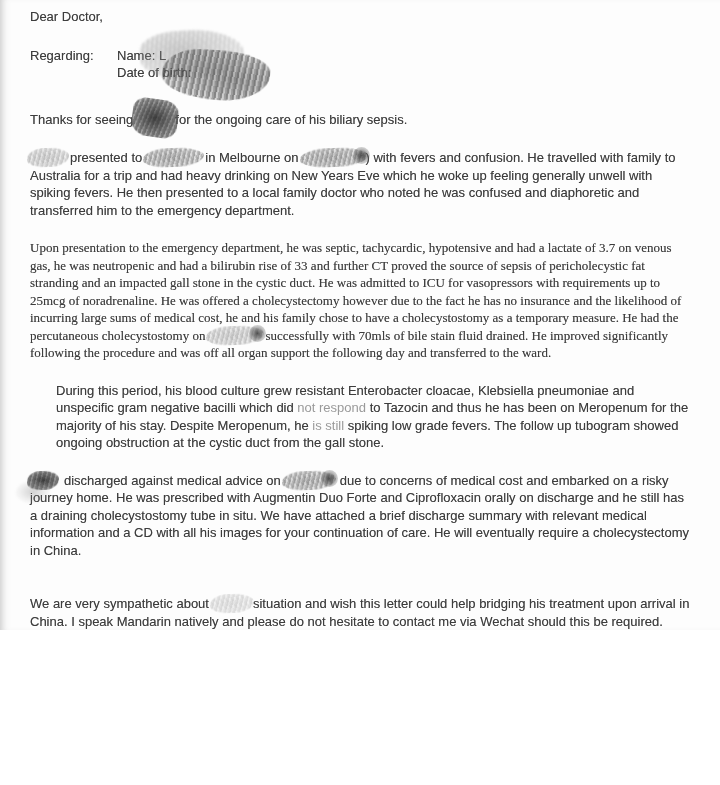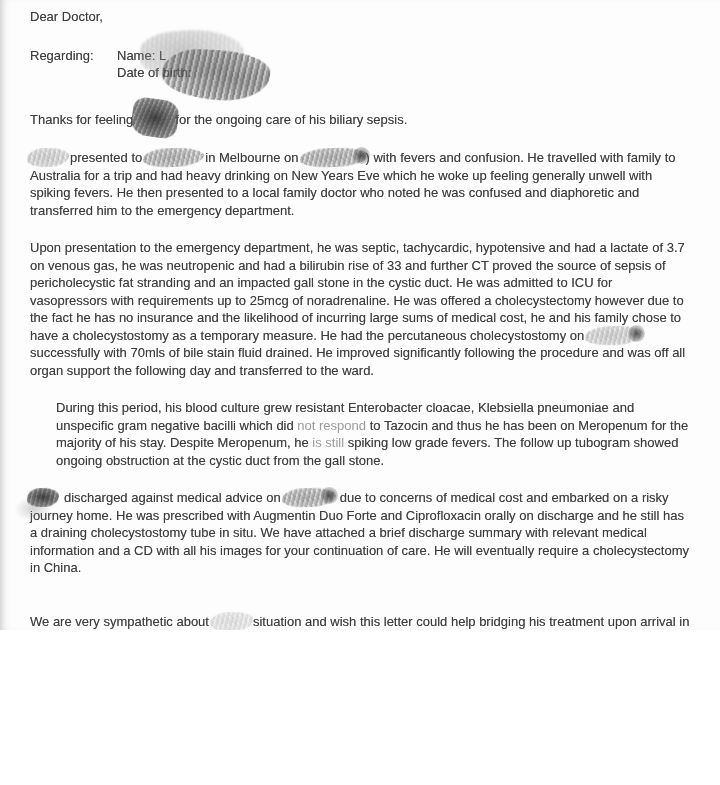--- a/index.html
+++ b/index.html
@@ -12,21 +12,21 @@
     box-shadow: inset 8px 0 9px -7px rgba(110,110,110,.45);
   }
   .content { padding:8px 28px 0 30px; }
   p { margin:0; }
   .salutation { }
   .regarding { display:flex; position:relative; margin-top:21px; }
   .reg-label { width:87px; flex:0 0 87px; }
   .reg-fields > div { white-space:nowrap; }
   .thanks { margin-top:29px; }
   .para-presentation { margin-top:21px; }
-  .para-icu { margin-top:20px; }
+  .para-icu { margin-top:20px;font-family:Liberation Serif, serif; }
   .para-micro { margin-top:20px;margin-left:26px; }
   .para-discharge { margin-top:20px; }
   .para-sympathy { margin-top:36px; }
   .closing { margin-top:33px; }
   .faded { color:#9a9a9a; text-shadow:none; }
   .redact { position:relative; display:inline-block; height:11px; vertical-align:-1px; margin:0 4px; }
   .redact::before {
     content:''; position:absolute; inset:-4px -3px;
     background:
       repeating-linear-gradient(105deg, rgba(75,75,75,.5) 0 1.5px, rgba(165,165,165,.14) 1.5px 3.2px, rgba(95,95,95,.4) 3.2px 4.6px),
@@ -111,21 +111,21 @@
 
     <div class="regarding">
       <span class="reg-label">Regarding:</span>
       <div class="reg-fields">
         <div>Name: L</div>
         <div>Date of birth:</div>
       </div>
       <div class="scribble scribble-name"></div>
     </div>
 
-    <p class="thanks"><span>Thanks for feeling</span><span class="redact dark blob-big" style="width:34px"></span><span>for the ongoing care of his biliary sepsis.</span></p>
+    <p class="thanks"><span>Thanks for seeing</span><span class="redact dark blob-big" style="width:34px"></span><span>for the ongoing care of his biliary sepsis.</span></p>
 
     <p class="para-presentation"><span class="redact light" style="width:36px; margin-left:0"></span><span>presented to</span><span class="redact med" style="width:55px"></span><span>in Melbourne on</span><span class="redact med spot" style="width:62px; margin-right:1px"></span><span>) with fevers and confusion. He travelled with family to Australia for a trip and had heavy drinking on New Years Eve which he woke up feeling generally unwell with spiking fevers. He then presented to a local family doctor who noted he was confused and diaphoretic and transferred him to the emergency department.</span></p>
 
     <p class="para-icu"><span>Upon presentation to the emergency department, he was septic, tachycardic, hypotensive and had a lactate of 3.7 on venous gas, he was neutropenic and had a bilirubin rise of 33 and further CT proved the source of sepsis of pericholecystic fat stranding and an impacted gall stone in the cystic duct. He was admitted to ICU for vasopressors with requirements up to 25mcg of noradrenaline. He was offered a cholecystectomy however due to the fact he has no insurance and the likelihood of incurring large sums of medical cost, he and his family chose to have a cholecystostomy as a temporary measure. He had the percutaneous cholecystostomy on</span><span class="redact light spot" style="width:52px"></span><span>successfully with 70mls of bile stain fluid drained. He improved significantly following the procedure and was off all organ support the following day and transferred to the ward.</span></p>
 
     <p class="para-micro"><span>During this period, his blood culture grew resistant Enterobacter cloacae, Klebsiella pneumoniae and unspecific gram negative bacilli which did</span> <span class="faded">not respond</span> <span>to Tazocin and thus he has been on Meropenum for the majority of his stay. Despite Meropenum, he</span> <span class="faded">is still</span> <span>spiking low grade fevers. The follow up tubogram showed ongoing obstruction at the cystic duct from the gall stone.</span></p>
 
     <p class="para-discharge"><span class="redact dark tail" style="width:26px; margin-left:0; margin-right:8px"></span><span>discharged against medical advice on</span><span class="redact med spot" style="width:48px; margin-right:7px"></span><span>due to concerns of medical cost and embarked on a risky journey home. He was prescribed with Augmentin Duo Forte and Ciprofloxacin orally on discharge and he still has a draining cholecystostomy tube in situ. We have attached a brief discharge summary with relevant medical information and a CD with all his images for your continuation of care. He will eventually require a cholecystectomy in China.</span></p>
 
     <p class="para-sympathy"><span>We are very sympathetic about</span><span class="redact xlight" style="width:38px; margin-right:2px"></span><span>situation and wish this letter could help bridging his treatment upon arrival in China. I speak Mandarin natively and please do not hesitate to contact me via Wechat should this be required. Your help of his ongoing care is upmost appreciated.</span></p>

